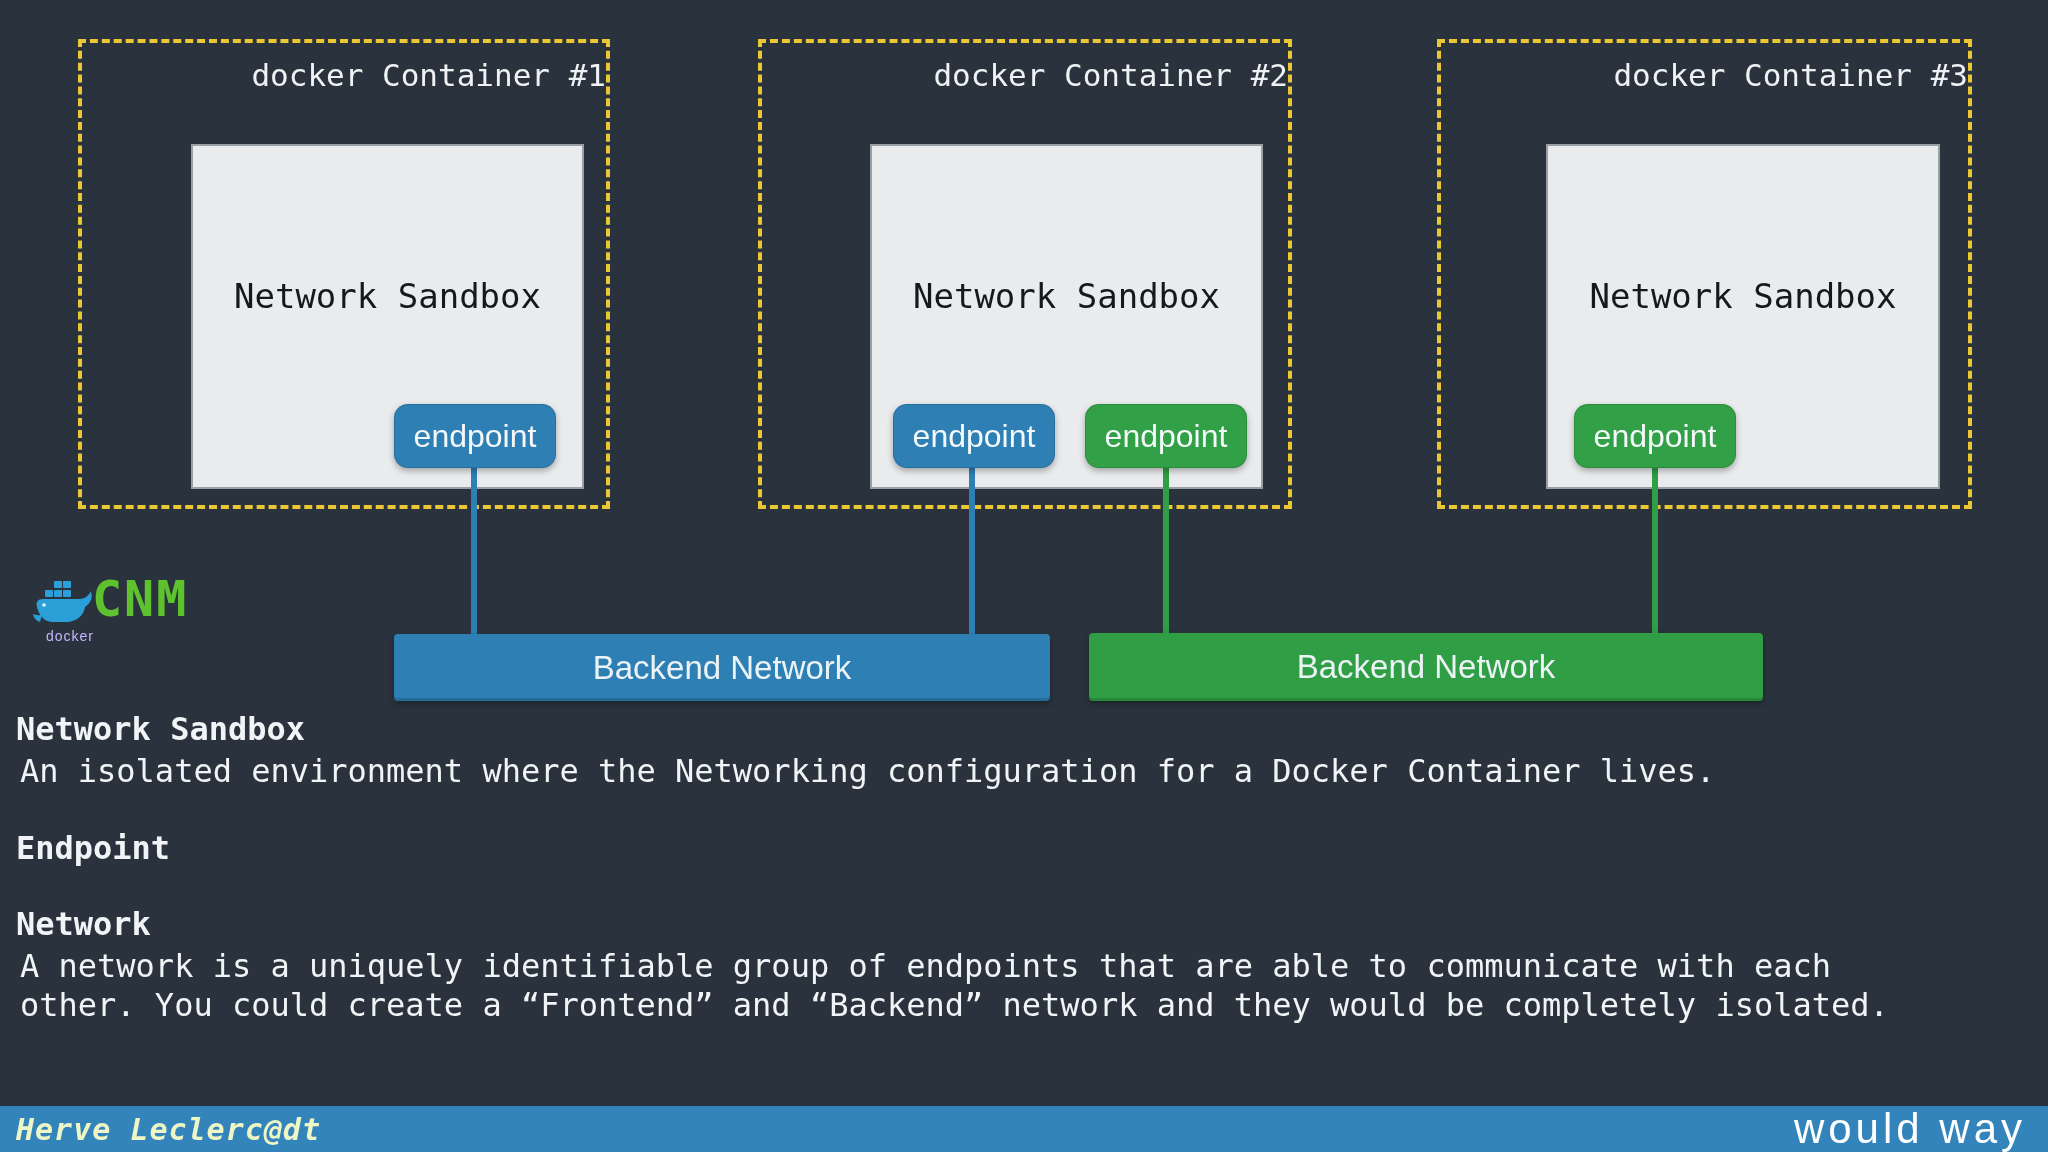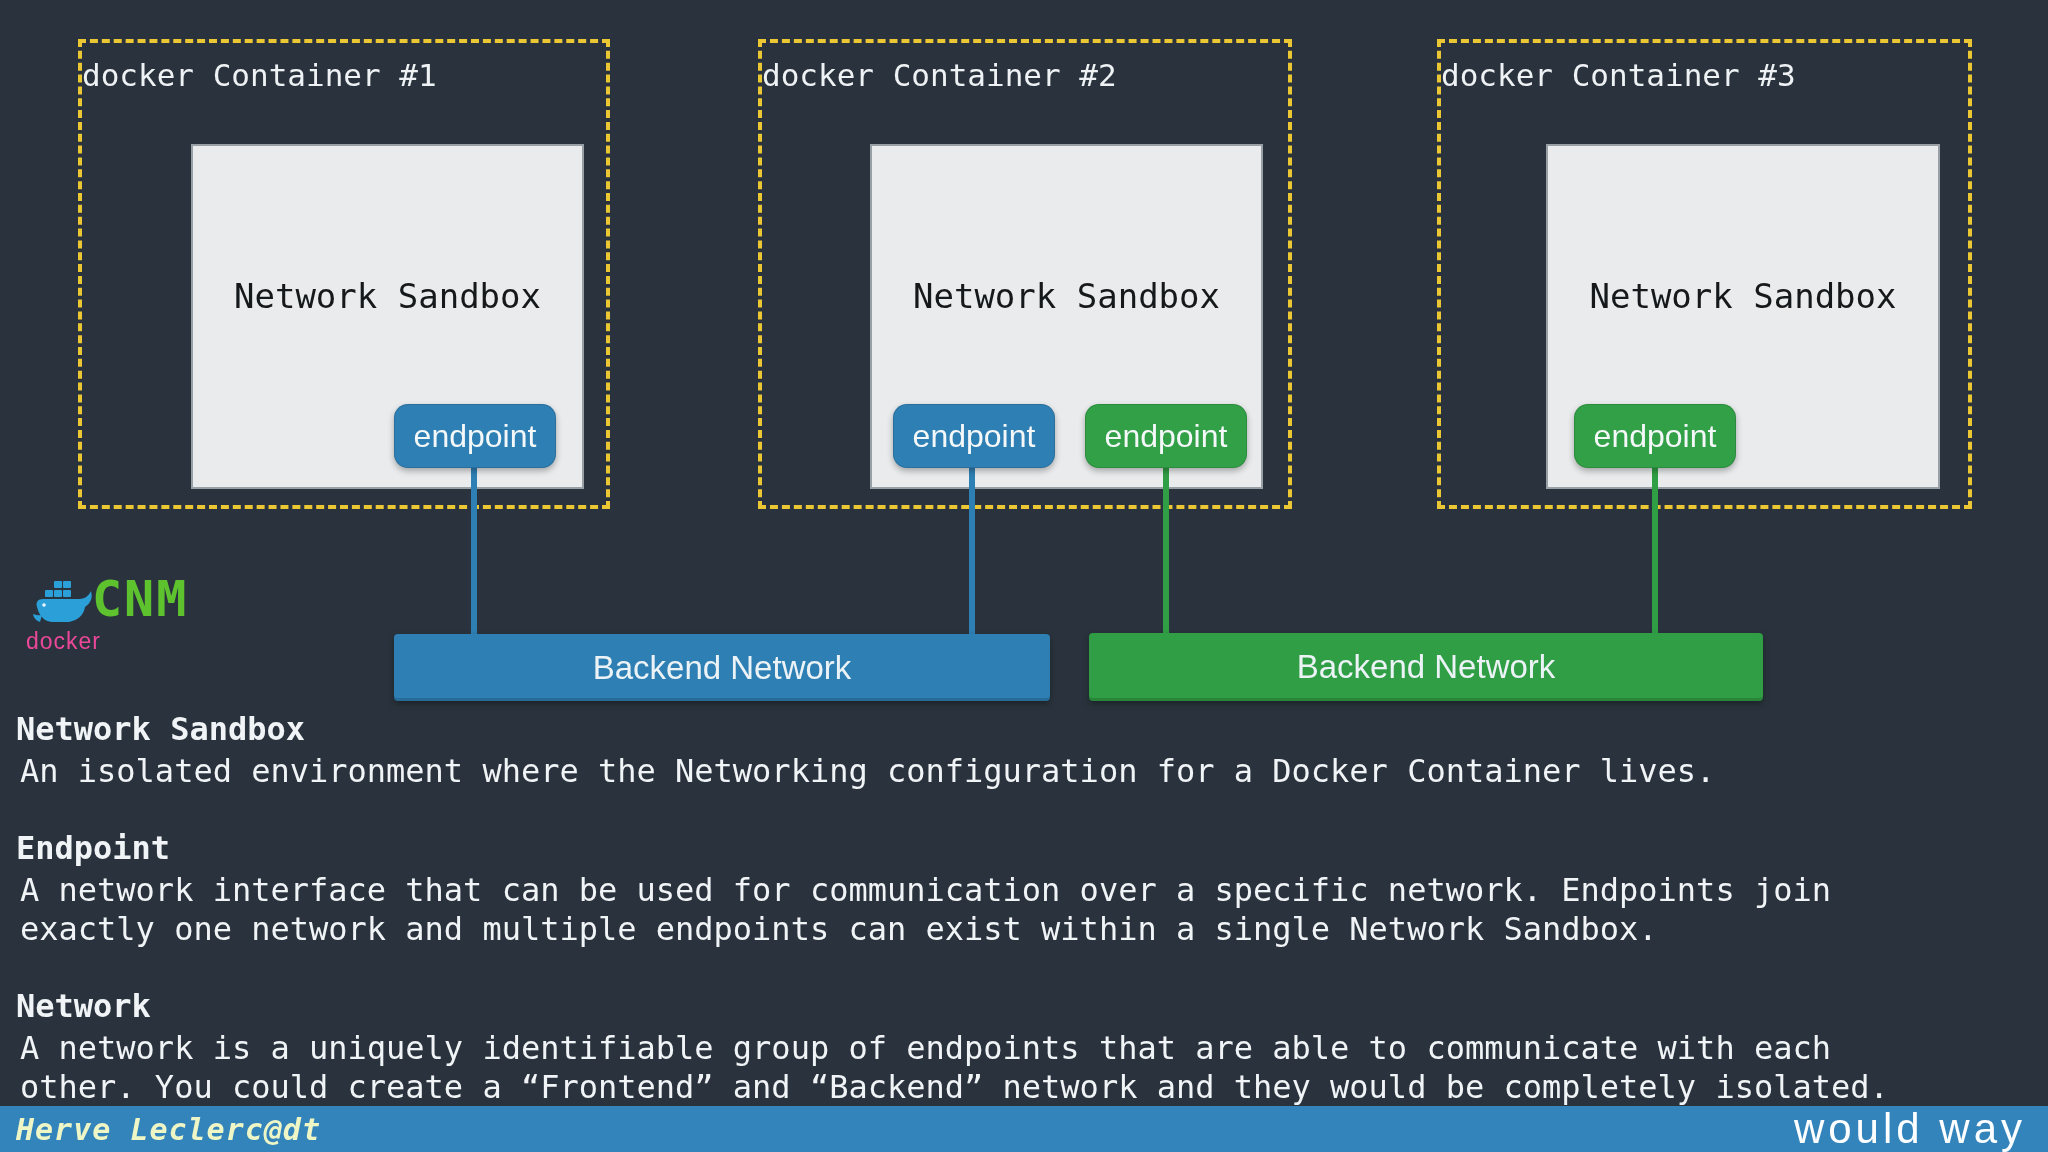--- a/index.html
+++ b/index.html
@@ -10,21 +10,21 @@
   }
   
   .dcontainer{
     position:absolute;top:39px;height:470px;box-sizing:border-box;
     border:4px dashed #eac733;
   }
   #c1{left:78px;width:532px;}
   #c2{left:758px;width:534px;}
   #c3{left:1437px;width:535px;}
   .dtitle{
-    position:absolute;top:14px;left:0;right:0;text-align:left;
+    position:absolute;top:14px;left:0;right:0;text-align:right;
     font-size:31px;color:#eef2f4;white-space:nowrap;
   }
   .sandbox{
     position:absolute;top:101px;width:393px;height:345px;
     background:#e9ebec;border:2px solid #98a0a6;box-sizing:border-box;
   }
   #c1 .sandbox{left:109px;}
   #c2 .sandbox{left:108px;}
   #c3 .sandbox{left:105px;width:394px;}
   .sandbox-label{
@@ -59,23 +59,23 @@
     display:flex;align-items:center;justify-content:center;
     font-family:"Liberation Sans",sans-serif;font-size:33px;color:#ecf3f6;
     box-shadow:0 3px 6px rgba(0,0,0,.35), inset 0 -3px 0 rgba(0,0,0,.15);
   }
   #net-blue{left:394px;top:634px;width:656px;height:67px;background:#2e7fb4;}
   #net-green{left:1089px;top:633px;width:674px;height:68px;background:#2f9e44;}
   
   #cnm-logo{position:absolute;left:26px;top:574px;width:230px;height:80px;}
   #whale{position:absolute;left:4px;top:4px;width:64px;height:50px;}
   #docker-word{
-    position:absolute;left:0px;top:54px;width:88px;
-    font-family:"Liberation Sans",sans-serif;font-size:23px;letter-spacing:1px;
-    color:#ec4899;
+    position:absolute;left:0px;top:54px;width:88px;text-align:center;
+    font-family:"Liberation Sans",sans-serif;font-size:14px;letter-spacing:1px;
+    color:#c4b5fd;
   }
   #cnm-text{
     position:absolute;left:66px;top:-4px;
     font-size:50px;font-weight:bold;color:#5ec22f;letter-spacing:2px;
   }
   
   #defs{
     position:absolute;left:16px;top:710px;width:1900px;
     color:#f0f4f6;font-size:32px;line-height:39px;
   }
@@ -162,21 +162,20 @@
       <circle cx="14" cy="27" r="1.8" fill="#eaf4fa"></circle>
     </svg>
     <div id="docker-word">docker</div>
     <div id="cnm-text">CNM</div>
   </div>
 
   <div id="defs">
     <h3>Network Sandbox</h3>
     <p>An isolated environment where the Networking configuration for a Docker Container lives.</p>
     <h3>Endpoint</h3>
-    <p>A network interface that can be used for communication over a specific network. Endpoints join exactly one network and multiple endpoints can exist within a single Network Sandbox.</p>
     <h3>Network</h3>
     <p>A network is a uniquely identifiable group of endpoints that are able to communicate with each other. You could create a “Frontend” and “Backend” network and they would be completely isolated.</p>
   </div>
 
   <div id="footer">
     <div id="footer-author">Herve Leclerc@dt</div>
     <div id="footer-company">would way</div>
   </div>
 
 </div>

